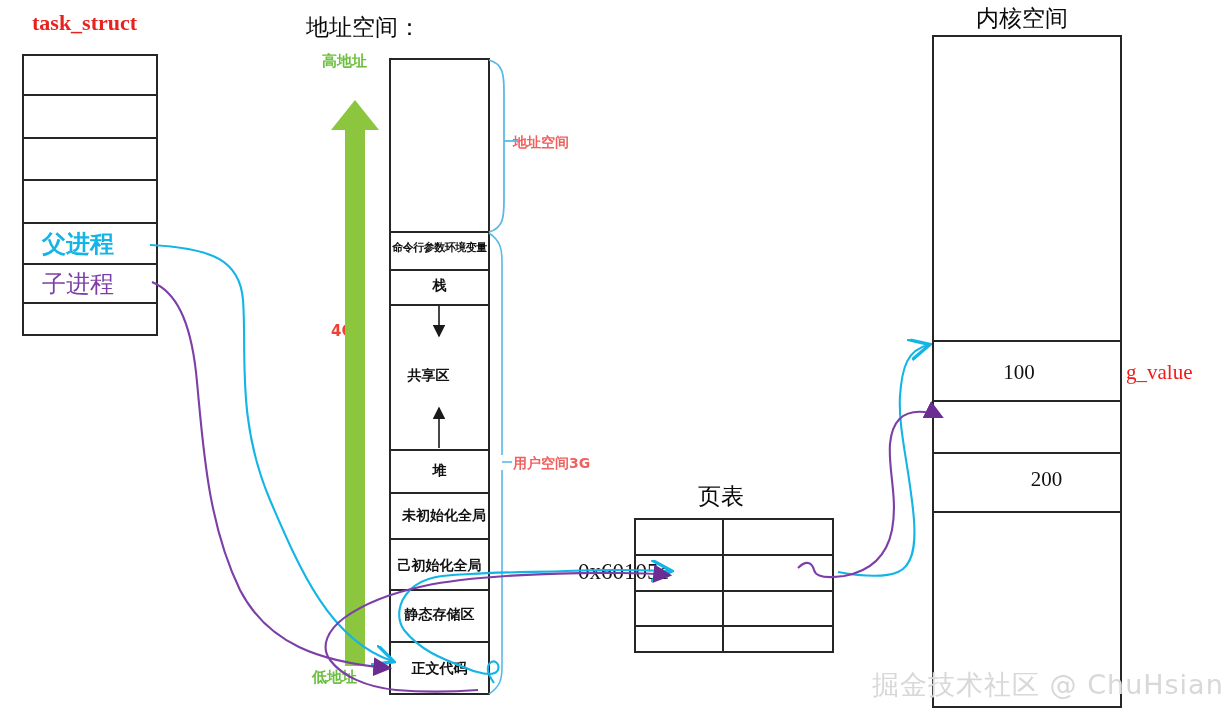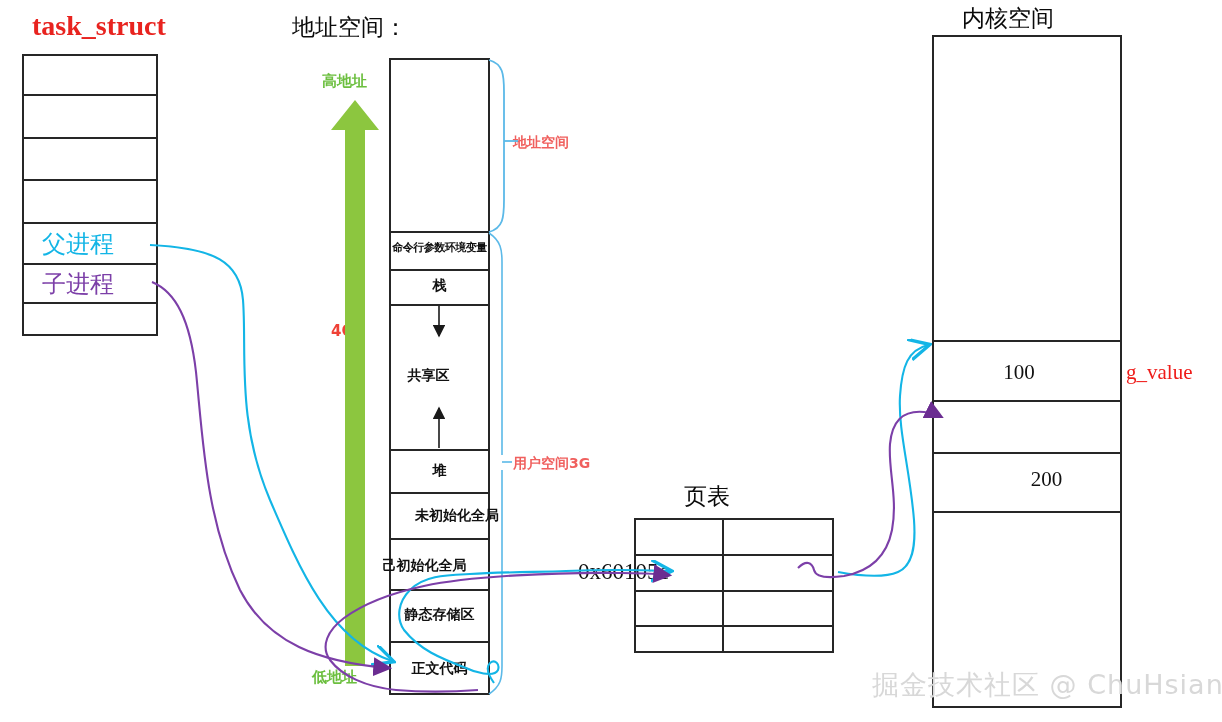--- a/index.html
+++ b/index.html
@@ -35,30 +35,31 @@
     position: absolute;
     width: 0;
     border-left: 2px solid #262626;
   }
 
   
   .title-red {
     position: absolute;
     color: #e8231f;
     font-weight: bold;
-    font-size: 28px;
+    font-size: 22px;
     white-space: nowrap;
     font-family: "Liberation Serif", "DejaVu Serif", serif;
   }
   .title-cn {
     position: absolute;
     color: #0a0a0a;
     font-size: 23px;
     white-space: nowrap;
     font-family: "DejaVu Sans", "Liberation Sans", sans-serif;
+    margin-left: 14px;
   }
 
   
   .seg-label {
     position: absolute;
     font-size: 14px;
     color: #111;
     text-align: center;
     white-space: nowrap;
     font-family: "DejaVu Sans", "Liberation Sans", sans-serif;
@@ -69,21 +70,21 @@
     letter-spacing: -0.5px;
   }
 
   
   .proc-label {
     position: absolute;
     font-size: 24px;
     white-space: nowrap;
     font-family: "DejaVu Sans", "Liberation Sans", sans-serif;
   }
-  .cyan-txt { color: #13b5e6; }
+  .cyan-txt { color: #13b5e6; font-weight: bold; }
   .purple-txt { color: #7c3fa8; }
 
   
   .ann-red {
     position: absolute;
     color: #f0605e;
     font-size: 14px;
     font-weight: bold;
     white-space: nowrap;
     font-family: "DejaVu Sans", "Liberation Sans", sans-serif;
@@ -160,41 +161,41 @@
   <div class="hline" style="left:22px; top:179px; width:136px;"></div>
   <div class="hline" style="left:22px; top:222px; width:136px;"></div>
   <div class="hline" style="left:22px; top:263px; width:136px;"></div>
   <div class="hline" style="left:22px; top:302px; width:136px;"></div>
 
   <div class="proc-label cyan-txt" style="left:42px; top:228px;">父进程</div>
   <div class="proc-label purple-txt" style="left:42px; top:268px;text-align:right;">子进程</div>
 
   <div class="title-cn" style="left:292px; top:12px;">地址空间：</div>
 
-  <div class="ann-green" style="left:322px; top:72px;">高地址</div>
+  <div class="ann-green" style="left:322px; top:52px;">高地址</div>
   <div class="ann-green" style="left:312px; top:668px;">低地址</div>
   <div class="ann-red-small" style="left:331px; top:322px;">4G</div>
 
   <div class="frame" style="left:389px; top:58px; width:101px; height:637px;"></div>
 
   <div class="hline" style="left:389px; top:231px; width:101px;"></div>
   <div class="hline" style="left:389px; top:269px; width:101px;"></div>
   <div class="hline" style="left:389px; top:304px; width:101px;"></div>
   <div class="hline" style="left:389px; top:449px; width:101px;"></div>
   <div class="hline" style="left:389px; top:492px; width:101px;"></div>
   <div class="hline" style="left:389px; top:538px; width:101px;"></div>
   <div class="hline" style="left:389px; top:589px; width:101px;"></div>
   <div class="hline" style="left:389px; top:641px; width:101px;"></div>
 
   <div class="seg-label small" style="left:389px; top:240px; width:101px;">命令行参数环境变量</div>
   <div class="seg-label" style="left:389px; top:277px; width:101px;">栈</div>
   <div class="seg-label" style="left:389px; top:367px; width:79px;">共享区</div>
   <div class="seg-label" style="left:389px; top:462px; width:101px;">堆</div>
-  <div class="seg-label" style="left:389px; top:507px; width:110px;text-align:right;">未初始化全局</div>
-  <div class="seg-label" style="left:374px; top:557px; width:101px;">己初始化全局</div>
+  <div class="seg-label" style="left:389px; top:507px; width:110px;">未初始化全局</div>
+  <div class="seg-label" style="left:389px; top:557px; width:101px;">己初始化全局</div>
   <div class="seg-label" style="left:389px; top:606px; width:101px;">静态存储区</div>
   <div class="seg-label" style="left:389px; top:660px; width:101px;">正文代码</div>
 
   <div class="ann-red" style="left:513px; top:134px;">地址空间</div>
   <div class="ann-red" style="left:513px; top:455px;">用户空间3G</div>
 
   <div class="title-cn" style="left:684px; top:481px;">页表</div>
   <div class="frame" style="left:634px; top:518px; width:200px; height:135px;"></div>
   <div class="hline" style="left:634px; top:554px; width:200px;"></div>
   <div class="hline" style="left:634px; top:590px; width:200px;"></div>

